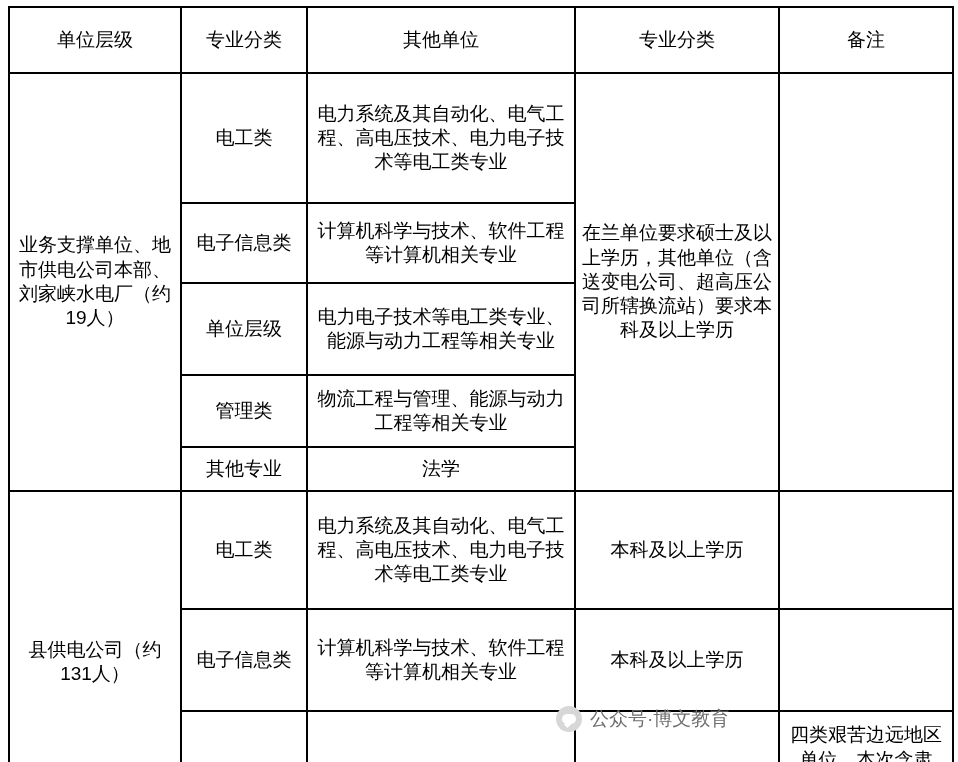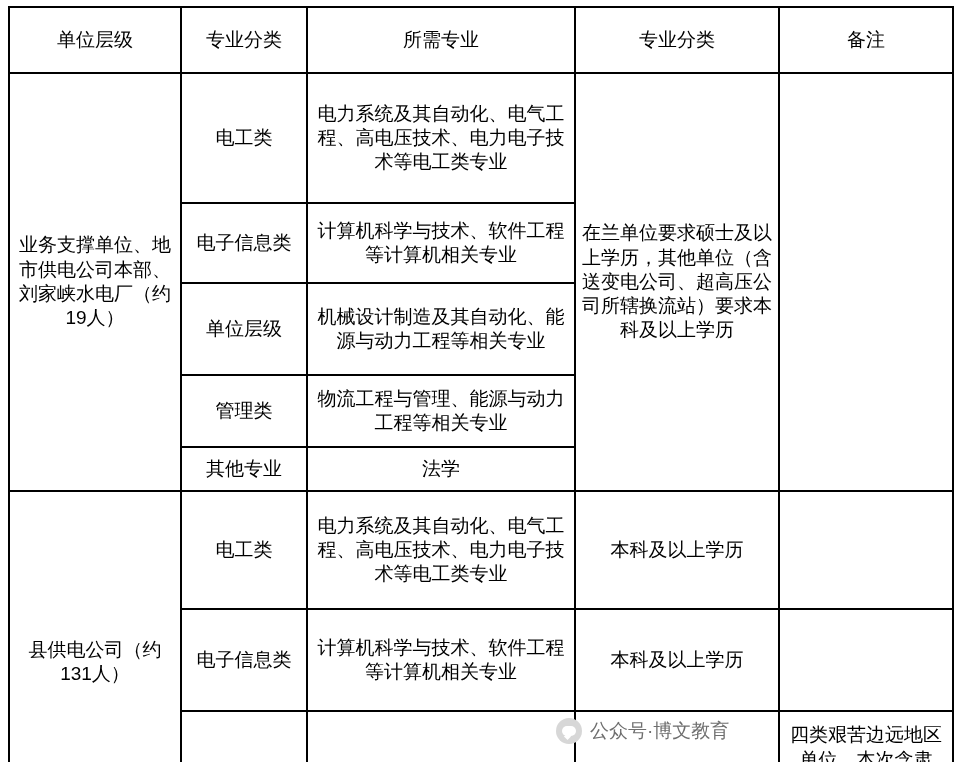--- a/index.html
+++ b/index.html
@@ -91,21 +91,20 @@
   .watermark {
     position: absolute;
     left: 556px;
     top: 706px;
     display: flex;
     align-items: center;
     gap: 8px;
     font-size: 19px;
     color: #6e6e6e;
     pointer-events: none;
-    margin-top: 12px;
   }
   .wm-logo {
     width: 26px;
     height: 26px;
     border-radius: 50%;
     background: #d7d7d7;
     position: relative;
     flex: 0 0 auto;
   }
   .wm-logo::before {
@@ -139,41 +138,41 @@
       <col class="c1">
         <col class="c2">
         <col class="c3">
         <col class="c4">
         <col class="c5">
     </colgroup>
     <thead>
       <tr>
         <th>单位层级</th>
         <th>专业分类</th>
-        <th>所需专业</th>
+        <th>其他单位</th>
         <th>专业分类</th>
         <th>备注</th>
       </tr>
     </thead>
     <tbody>
 
       <tr class="r-dg">
         <td class="unit-cell" rowspan="5">业务支撑单位、地市供电公司本部、刘家峡水电厂（约19人）</td>
         <td class="cat-cell">电工类</td>
         <td class="major-cell">电力系统及其自动化、电气工程、高电压技术、电力电子技术等电工类专业</td>
         <td class="edu-cell" rowspan="5">在兰单位要求硕士及以上学历，其他单位（含送变电公司、超高压公司所辖换流站）要求本科及以上学历</td>
         <td rowspan="5"></td>
       </tr>
       <tr class="r-dz">
         <td class="cat-cell">电子信息类</td>
         <td class="major-cell">计算机科学与技术、软件工程等计算机相关专业</td>
       </tr>
       <tr class="r-qt">
         <td class="cat-cell">单位层级</td>
-        <td class="major-cell">机械设计制造及其自动化、能源与动力工程等相关专业</td>
+        <td class="major-cell">电力电子技术等电工类专业、能源与动力工程等相关专业</td>
       </tr>
       <tr class="r-gl">
         <td class="cat-cell">管理类</td>
         <td class="major-cell">物流工程与管理、能源与动力工程等相关专业</td>
       </tr>
       <tr class="r-qy">
         <td class="cat-cell">其他专业</td>
         <td>法学</td>
       </tr>
 

